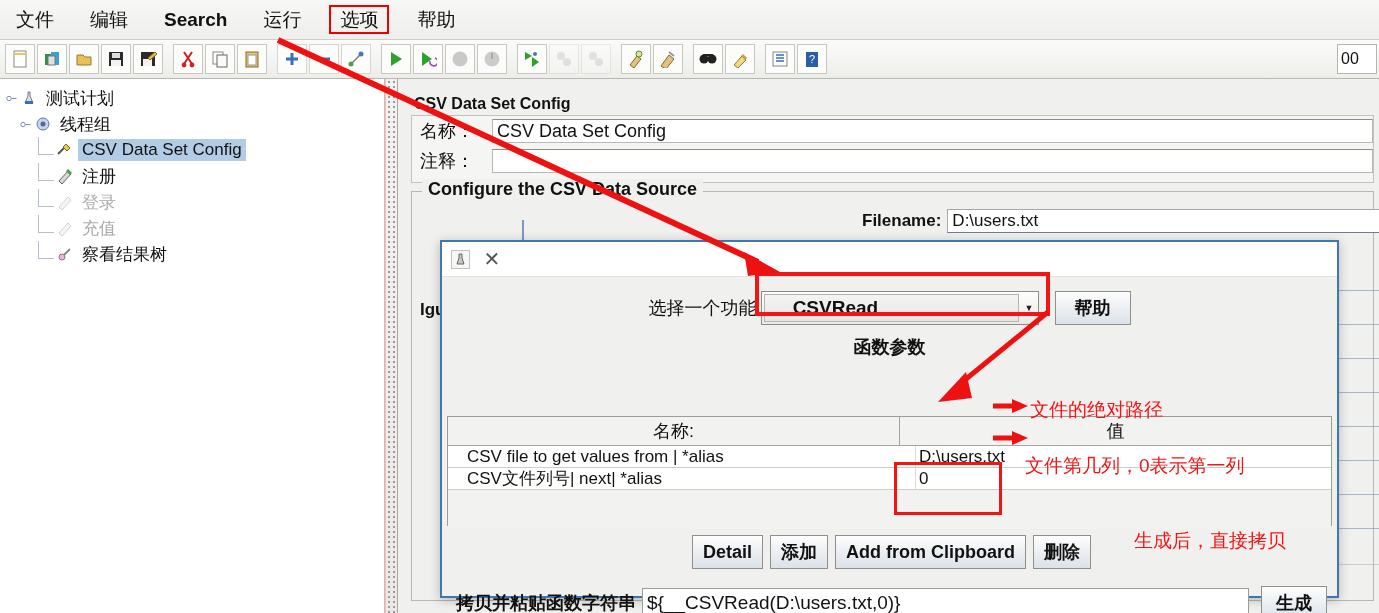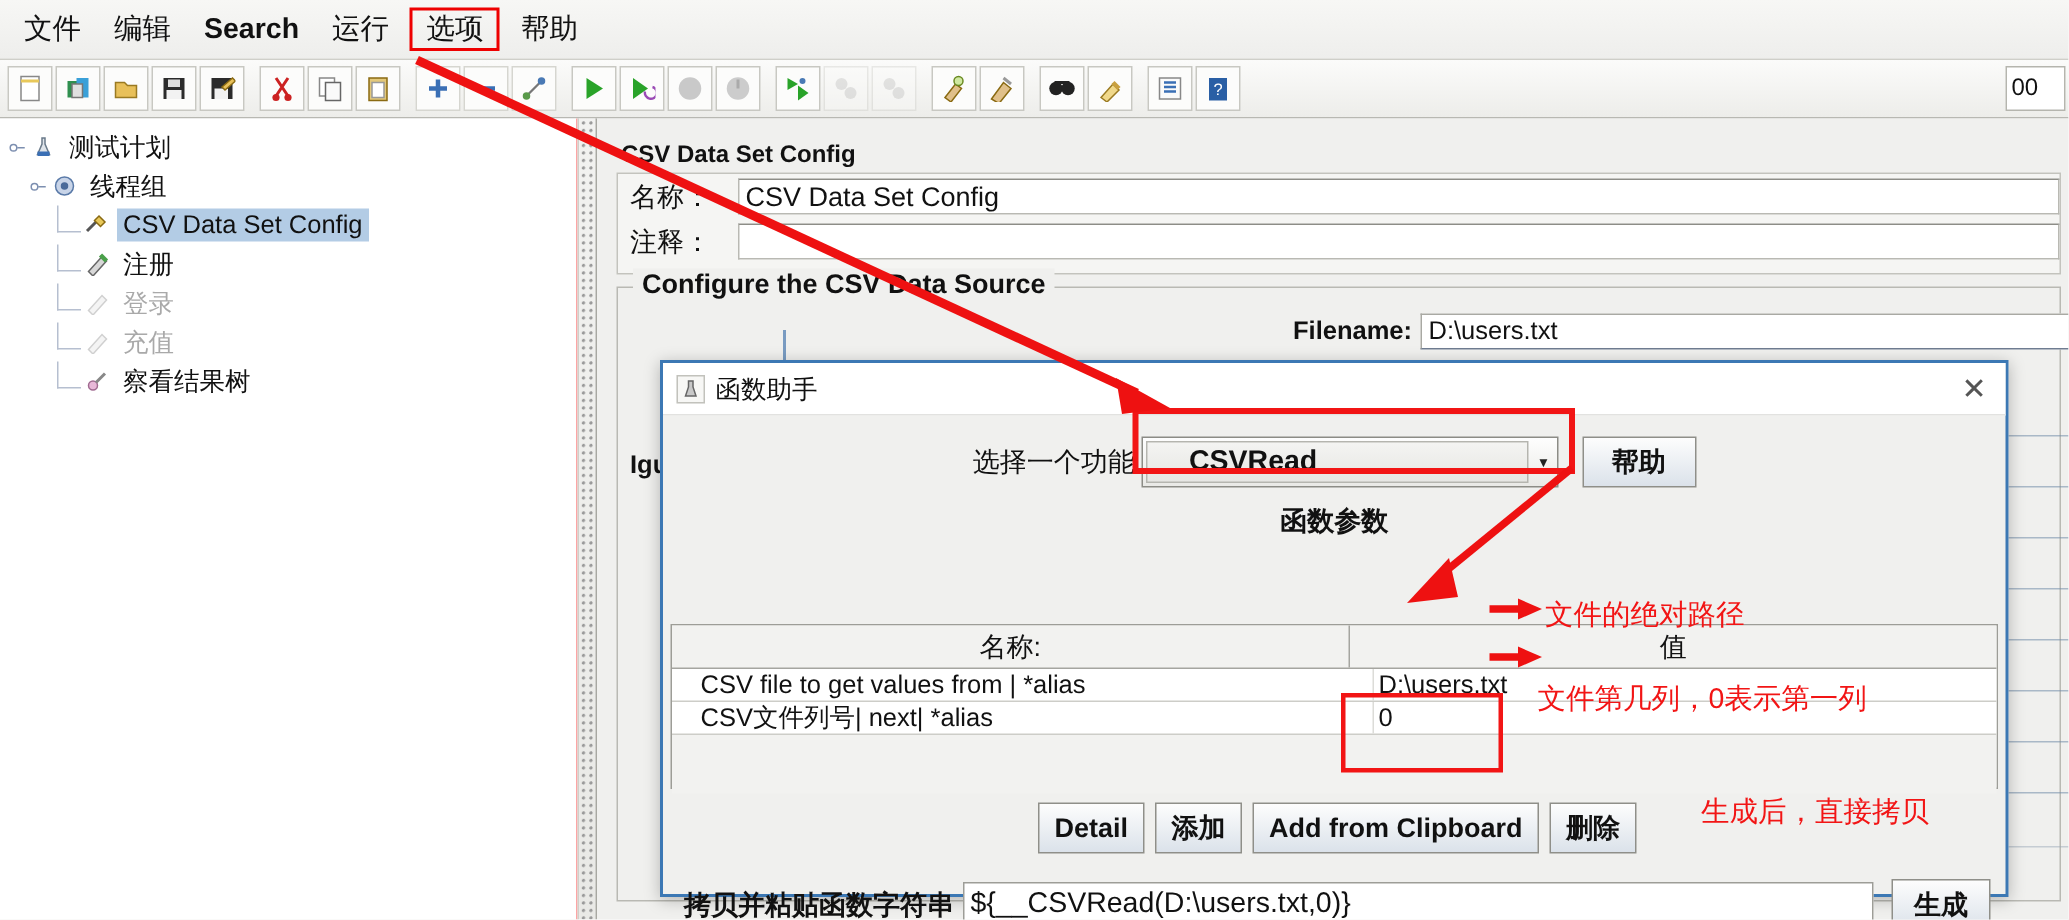--- a/index.html
+++ b/index.html
@@ -7,21 +7,21 @@
   body {
     width:1379px; height:613px; overflow:hidden;
     font-family:"Liberation Sans", sans-serif;
     background:#ffffff; position:relative;
   }
   
   #menubar {
     position:absolute; left:0; top:0; width:1379px; height:40px;
     background:linear-gradient(#f7f7f5,#eeeeec);
     border-bottom:1px solid #cfcfc9;
-    display:flex; align-items:center; padding-left:6px; gap:2px;
+    display:flex; align-items:center; padding-left:6px; gap:16px;
   }
   .menu-item {
     font-size:19px; color:#111; padding:4px 10px; white-space:nowrap;
     line-height:1.05;
   }
   .menu-item.boxed {
     border:2px solid #ee0000; padding:3px 9px; margin:0 2px;
   }
   .menu-item.latin { font-weight:bold; font-size:19px; }
 
@@ -544,21 +544,20 @@
   </div>
 </div>
 
 <div id="dialog">
   <div id="dlg-titlebar">
     <span class="dlg-ico">
       <svg width="13" height="13">
           <path d="M5 1 h3 v4 l2 6 H3 l2 -6z" fill="#c8c8c8" stroke="#666"></path>
         </svg>
     </span>
-    <span id="dlg-title">函数助手</span>
     <span id="dlg-close">✕</span>
   </div>
 
   <div id="dlg-body">
 
     <div class="row-select">
       <span class="sel-label">选择一个功能</span>
       <span class="combo">
         <span class="combo-val">__CSVRead</span>
         <span class="combo-arrow">▼</span>

